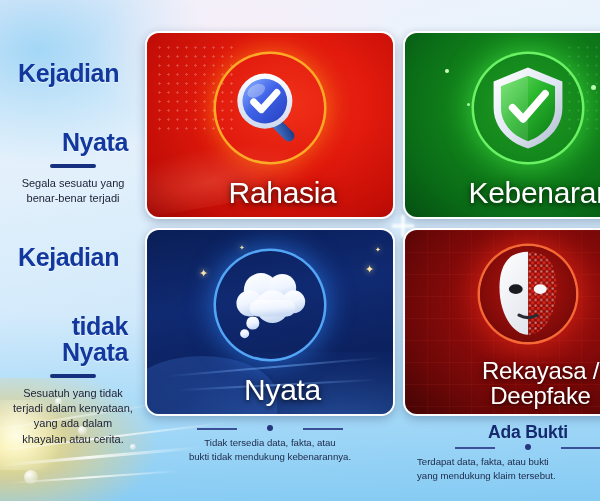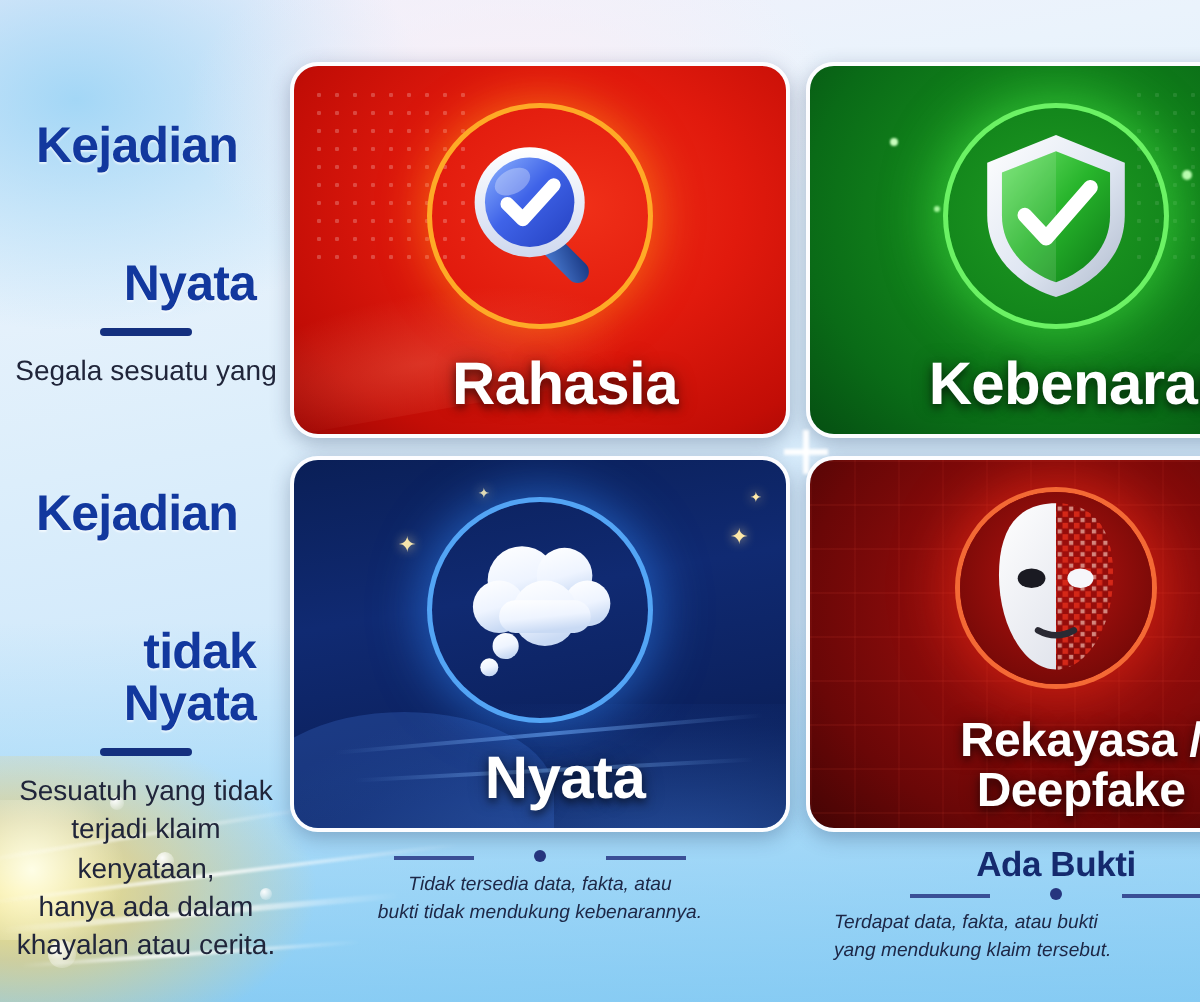--- a/index.html
+++ b/index.html
@@ -52,38 +52,38 @@
   .blk{position:absolute;left:0;width:146px;text-align:center;padding:0 6px;box-sizing:border-box;}
   .blk-a{top:60px;}
   .blk-b{top:244px;}
   .h-line1,.h-line2{
     font-size:25px;font-weight:bold;color:#12389e;line-height:1.04;
     letter-spacing:-.4px;text-shadow:0 1px 1px rgba(255,255,255,.65);
   }
   .h-line1{text-align:left;padding-left:12px;}
   .h-line2{text-align:right;padding-right:12px;margin-top:43px;}
   .rule{width:46px;height:4px;background:#14307f;border-radius:2px;margin:9px auto 8px;}
-  .sub{font-size:14px;line-height:1.38;color:#20253a;font-weight:500;}
+  .sub{font-size:11px;line-height:1.38;color:#20253a;font-weight:500;}
 
   
   .grid{position:absolute;left:145px;top:31px;width:465px;height:388px;}
   .card{
     position:absolute;width:250px;height:188px;border-radius:14px;overflow:hidden;
     border:2.5px solid #fdfdff;box-sizing:border-box;
     box-shadow:0 3px 10px rgba(30,50,90,.30);
   }
   .c-tl{left:0;top:0;}
   .c-tr{left:258px;top:0;}
   .c-bl{left:0;top:197px;}
   .c-br{left:258px;top:197px;}
 
   .card-inner{position:absolute;inset:0;}
   .card-label{
     position:absolute;left:0;right:0;bottom:8px;text-align:center;
-    font-size:30px;font-weight:bold;color:#fff;line-height:1.02;
+    font-size:30px;font-weight:normal;color:#fff;line-height:1.02;
     text-shadow:0 2px 4px rgba(0,0,0,.55),0 0 10px rgba(0,0,0,.35);
     letter-spacing:-.3px;white-space:nowrap;padding-left:25px;
   }
   .card-label.two{font-size:24px;bottom:6px;}
   .icon-wrap{position:absolute;left:0;right:0;top:16px;height:118px;display:flex;align-items:center;justify-content:center;}
   .halo{position:absolute;width:108px;height:108px;border-radius:50%;}
 
   
   .bg-red{background:radial-gradient(ellipse at 58% 38%, #f03018 0%, #e11a0d 40%, #c20d06 78%, #9c0603 100%);}
   .dots{position:absolute;left:8px;top:10px;width:78px;height:92px;
@@ -128,21 +128,21 @@
   .caps{position:absolute;left:145px;top:423px;width:465px;height:78px;}
   .cap{position:absolute;top:0;width:250px;text-align:center;}
   .cap-l{left:0;}
   .cap-r{left:258px;}
   .cap-title{font-size:17.5px;font-weight:bold;color:#152a6e;letter-spacing:-.2px;line-height:1.1;}
   .cap-div{position:relative;height:10px;margin:1px 0 2px;}
   .cap-div span{position:absolute;top:4px;height:1.6px;background:#3a4f96;}
   .cap-div .dl{left:52px;width:40px;}
   .cap-div .dr{right:52px;width:40px;}
   .cap-div .dot{left:50%;top:1px;width:6px;height:6px;margin-left:-3px;border-radius:50%;background:#26357e;}
-  .cap-sub{font-size:9.6px;line-height:1.42;color:#1d2746;font-weight:500;white-space:nowrap;font-style:italic;}
+  .cap-sub{font-size:9.6px;line-height:1.42;color:#1d2746;font-weight:500;white-space:nowrap;}
   .cap-r .cap-sub{text-align:left;padding-left:14px;}
 </style>
 </head>
 <body>
 
 <div id="stage">
 
   <div class="bg-base"></div>
   <div class="bg-topleft"></div>
   <div class="bg-topright"></div>
@@ -159,31 +159,32 @@
   <div class="bg-bubble b4"></div>
 
   <div class="leftcol">
 
     <div class="blk blk-a">
       <div class="h-line1">Kejadian</div>
       <div class="h-line2">Nyata</div>
       <div class="rule"></div>
       <div class="sub">
           <div>Segala sesuatu yang</div>
+          <div>benar-benar terjadi</div>
         </div>
     </div>
 
     <div class="blk blk-b">
       <div class="h-line1">Kejadian</div>
       <div class="h-line2">tidak Nyata</div>
       <div class="rule"></div>
       <div class="sub">
           <div>Sesuatuh yang tidak</div>
-          <div>terjadi klaim kenyataan,</div>
-          <div>hanya ada dalam</div>
+          <div>terjadi dalam kenyataan,</div>
+          <div>yang ada dalam</div>
           <div>khayalan atau cerita.</div>
         </div>
     </div>
 
   </div>
 
   <div class="grid">
 
     <div class="card c-tl">
       <div class="card-inner bg-red">

